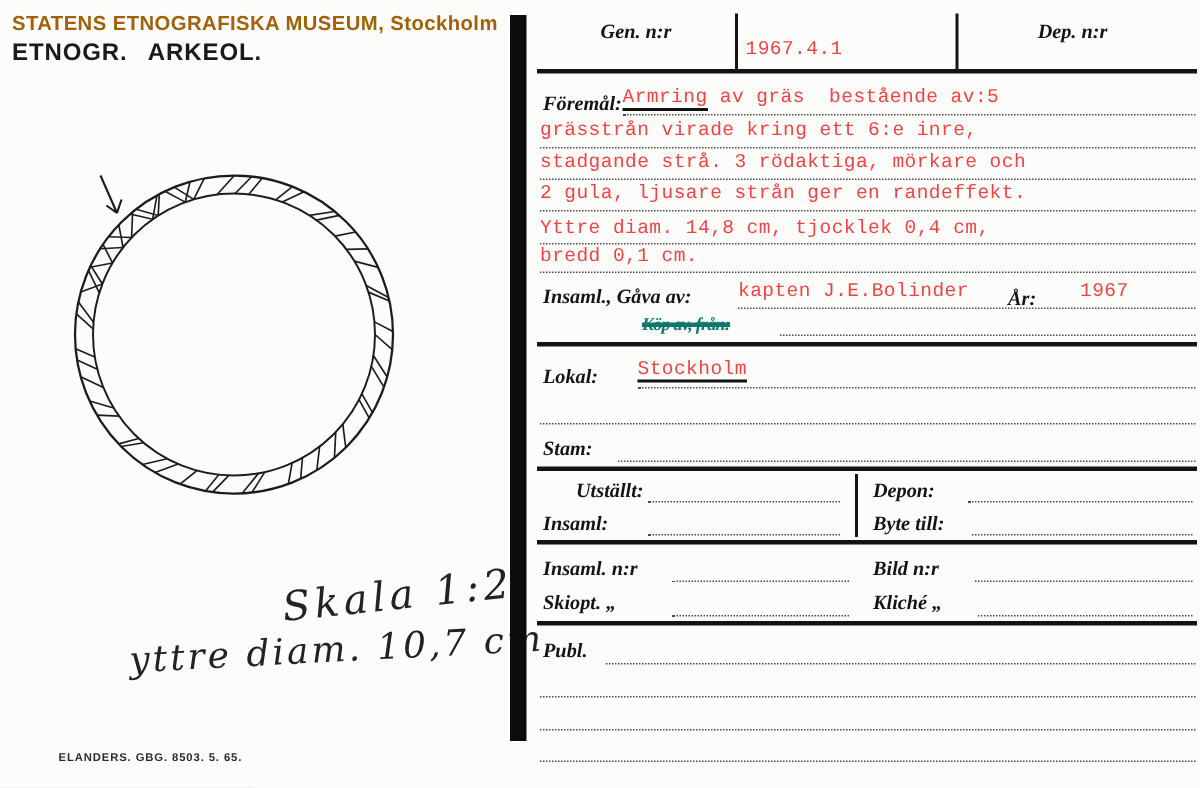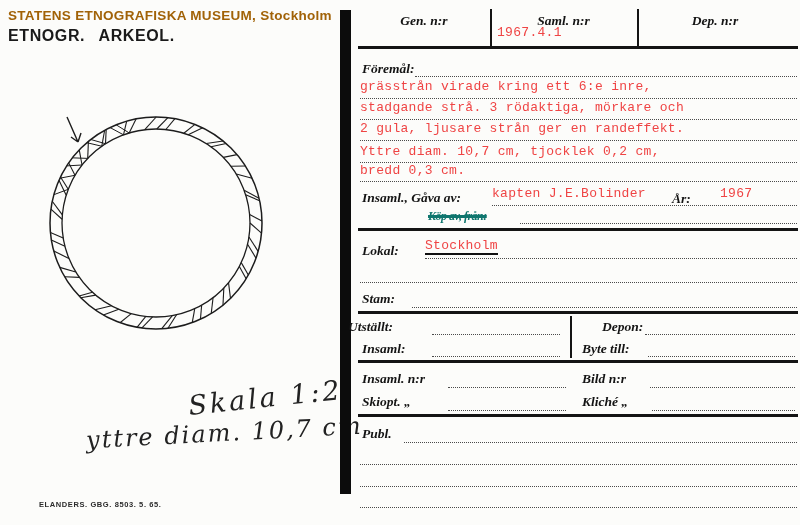--- a/index.html
+++ b/index.html
@@ -105,43 +105,43 @@
   </svg>
 
   <div class="abs hand hand-scale" style="left:188px;top:382px;">Skala 1:2</div>
   <div class="abs hand hand-diam" style="left:86px;top:419px;">yttre diam. 10,7 cm</div>
 
   <div class="abs print-code" style="left:10px;top:500px;padding-left:29px;">ELANDERS. GBG. 8503. 5. 65.</div>
 
   <div class="abs spine" style="left:340px;top:10px;height:484px;"></div>
 
   <div class="abs lbl ctr" style="left:360px;top:13px;width:128px;">Gen. n:r</div>
-  <div class="abs lbl ctr" style="left:492px;top:13px;width:143px;">Saml. n:r</div>
   <div class="abs typed" style="left:497px;top:25px;">1967.4.1</div>
   <div class="abs lbl ctr" style="left:640px;top:13px;width:150px;">Dep. n:r</div>
   <div class="abs vline" style="left:490px;top:9px;height:37px;"></div>
   <div class="abs vline" style="left:637px;top:9px;height:37px;"></div>
   <div class="abs hline" style="left:358px;top:46px;width:440px;"></div>
 
   <div class="abs lbl" style="left:362px;top:61px;">Föremål:</div>
+  <div class="abs typed" style="left:415px;top:57px;"><span class="u">Armring</span><span> av gräs  bestående av:5</span></div>
   <div class="abs dots" style="left:415px;top:74px;width:382px;"></div>
 
   <div class="abs typed" style="left:360px;top:79px;">grässtrån virade kring ett 6:e inre,</div>
   <div class="abs dots" style="left:360px;top:96px;width:437px;"></div>
 
   <div class="abs typed" style="left:360px;top:100px;">stadgande strå. 3 rödaktiga, mörkare och</div>
   <div class="abs dots" style="left:360px;top:117px;width:437px;"></div>
 
   <div class="abs typed" style="left:360px;top:121px;">2 gula, ljusare strån ger en randeffekt.</div>
   <div class="abs dots" style="left:360px;top:138px;width:437px;"></div>
 
-  <div class="abs typed" style="left:360px;top:144px;">Yttre diam. 10,7 cm, tjocklek 0,2 cm,</div>
+  <div class="abs typed" style="left:360px;top:144px;">Yttre diam. 14,8 cm, tjocklek 0,4 cm,</div>
   <div class="abs dots" style="left:360px;top:160px;width:437px;"></div>
 
-  <div class="abs typed" style="left:360px;top:163px;">bredd 0,3 cm.</div>
+  <div class="abs typed" style="left:360px;top:163px;">bredd 0,1 cm.</div>
   <div class="abs dots" style="left:360px;top:179px;width:437px;"></div>
 
   <div class="abs lbl" style="left:362px;top:190px;">Insaml., Gåva av:</div>
   <div class="abs typed" style="left:492px;top:186px;">kapten J.E.Bolinder</div>
   <div class="abs lbl" style="left:672px;top:191px;">År:</div>
   <div class="abs typed" style="left:720px;top:186px;">1967</div>
   <div class="abs dots" style="left:492px;top:203px;width:305px;"></div>
 
   <div class="abs crossed" style="left:428px;top:209px;">Köp av, från:</div>
   <div class="abs dots" style="left:520px;top:221px;width:277px;"></div>
@@ -149,23 +149,23 @@
 
   <div class="abs lbl" style="left:362px;top:243px;">Lokal:</div>
   <div class="abs typed u" style="left:425px;top:238px;">Stockholm</div>
   <div class="abs dots" style="left:425px;top:256px;width:372px;"></div>
   <div class="abs dots" style="left:360px;top:280px;width:437px;"></div>
 
   <div class="abs lbl" style="left:362px;top:291px;">Stam:</div>
   <div class="abs dots" style="left:412px;top:305px;width:385px;"></div>
   <div class="abs hline" style="left:358px;top:311px;width:440px;"></div>
 
-  <div class="abs lbl" style="left:348px;top:319px;">Utställt:</div>
+  <div class="abs lbl" style="left:384px;top:319px;">Utställt:</div>
   <div class="abs dots" style="left:432px;top:332px;width:128px;"></div>
-  <div class="abs lbl" style="left:602px;top:319px;">Depon:</div>
+  <div class="abs lbl" style="left:582px;top:319px;">Depon:</div>
   <div class="abs dots" style="left:645px;top:332px;width:150px;"></div>
 
   <div class="abs lbl" style="left:362px;top:341px;">Insaml:</div>
   <div class="abs dots" style="left:432px;top:354px;width:128px;"></div>
   <div class="abs lbl" style="left:582px;top:341px;">Byte till:</div>
   <div class="abs dots" style="left:648px;top:354px;width:147px;"></div>
 
   <div class="abs vline" style="left:570px;top:316px;height:42px;"></div>
   <div class="abs hline" style="left:358px;top:360px;width:440px;"></div>
 

